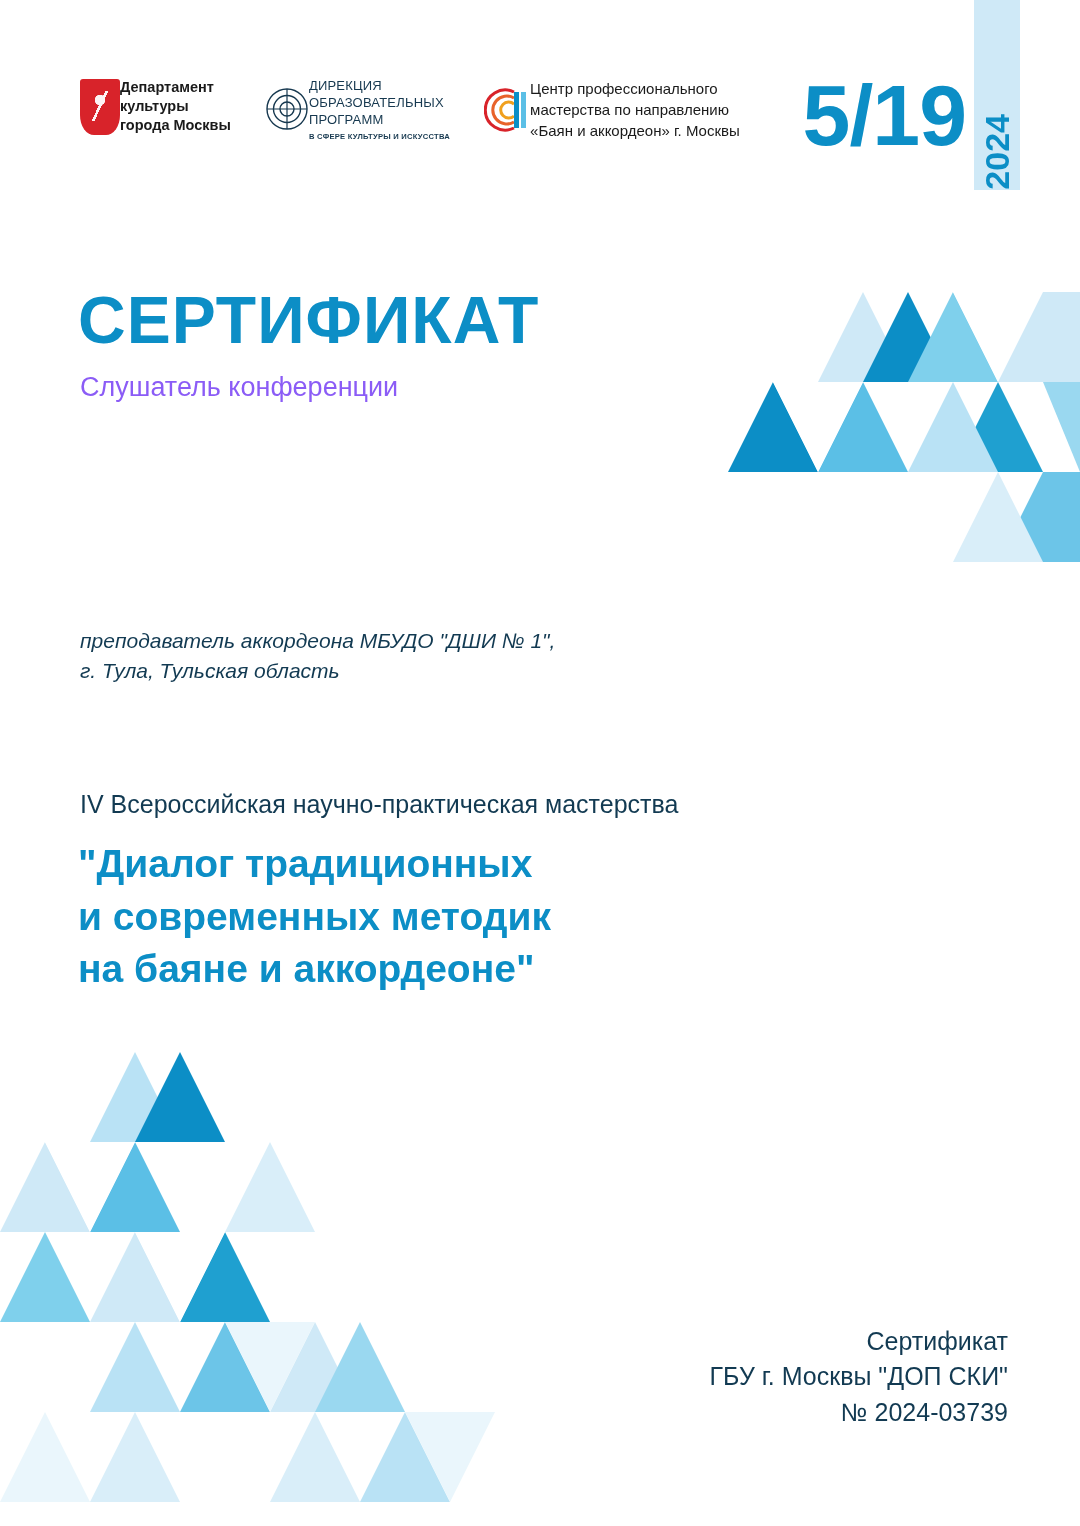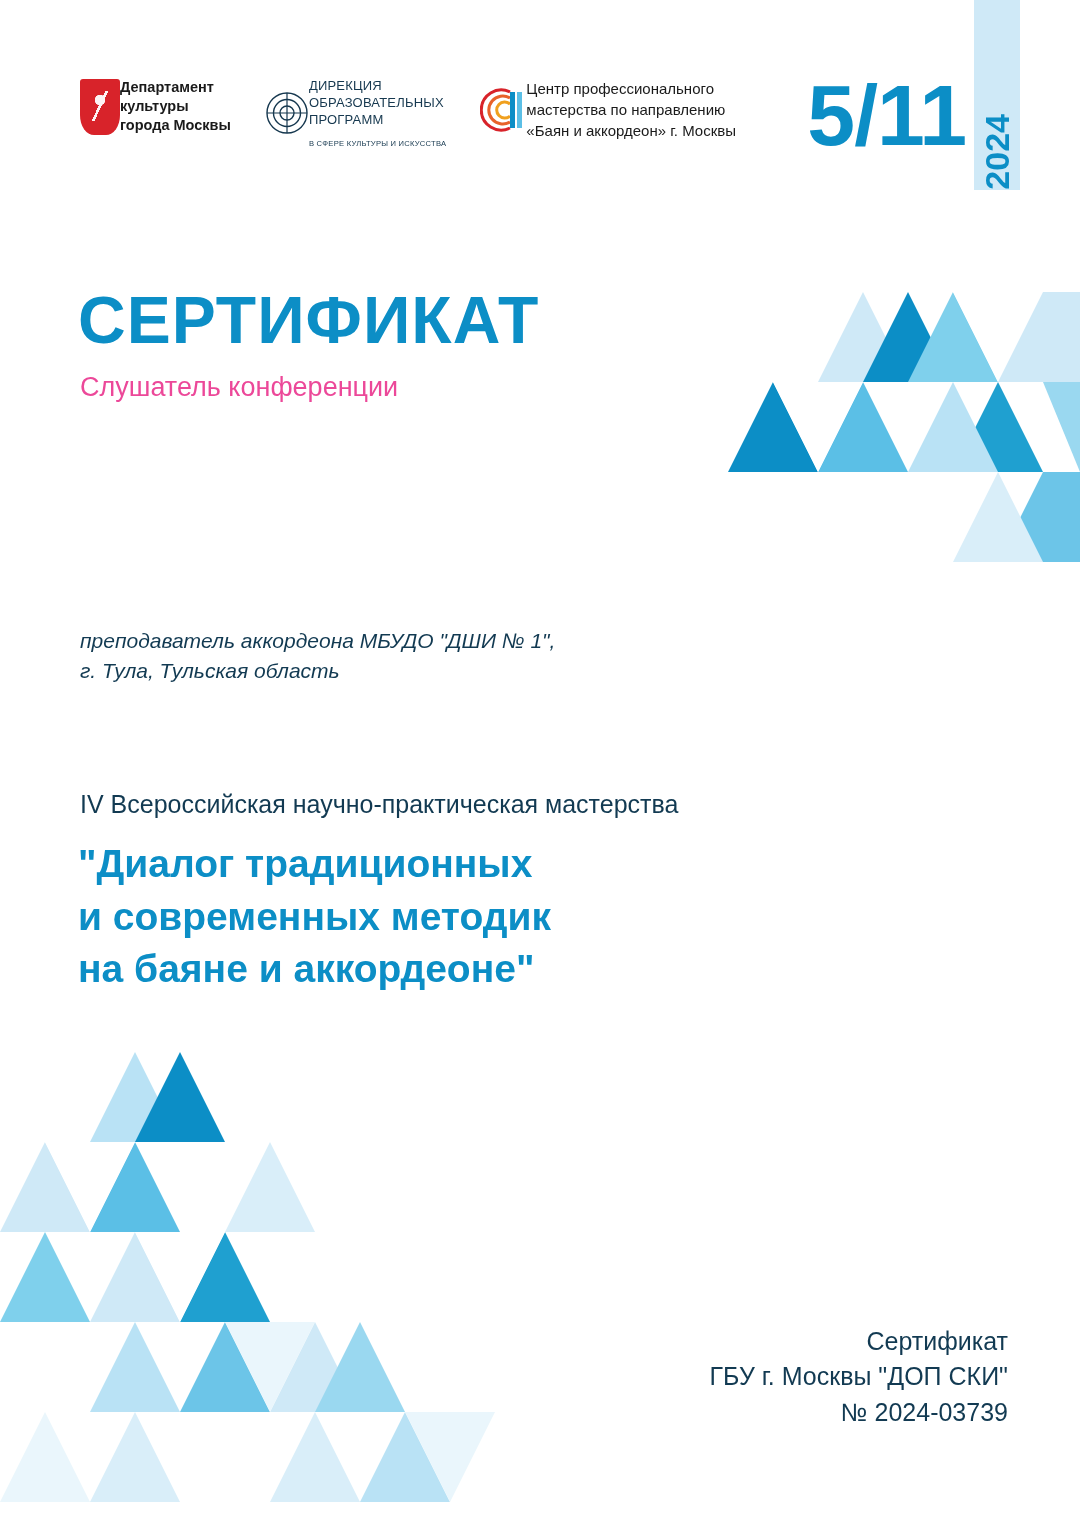--- a/index.html
+++ b/index.html
@@ -39,21 +39,21 @@
     width: 22px; height: 30px;
     background:
       radial-gradient(circle at 50% 30%, #ffffff 0 5px, transparent 5.5px),
       linear-gradient(115deg, transparent 46%, #ffffff 46%, #ffffff 54%, transparent 54%);
     opacity: .95;
   }
   .logo-text-1 { font-size: 14.5px; line-height: 1.32; color: #1a1a1a; font-weight: 600; white-space: nowrap; }
 
   .dop-mark { width: 44px; height: 44px; flex: 0 0 auto; }
   .logo-text-2 .l1 { font-size: 13px; font-weight: 400; color: #16384f; letter-spacing: .2px; line-height: 1.3; }
-  .logo-text-2 .l2 { font-size: 7.6px; font-weight: 400; color: #16384f; letter-spacing: .25px; margin-top: 10px; }
+  .logo-text-2 .l2 { font-size: 7.6px; font-weight: 700; color: #16384f; letter-spacing: .25px; margin-top: 3px; }
 
   .ski-mark { width: 46px; height: 44px; flex: 0 0 auto; }
   .logo-text-3 { font-size: 15px; line-height: 1.4; color: #1a1a1a; white-space: nowrap; }
 
   
   .date-badge { position: absolute; top: 0; right: 60px; display: flex; align-items: flex-start; }
   .date-main {
     font-size: 86px; font-weight: 700; color: #0c8ec6; letter-spacing: -1px;
     line-height: 1; margin-top: 72px; margin-right: 8px;
   }
@@ -67,21 +67,21 @@
     padding-bottom: 14px;
   }
 
   
   .title {
     position: absolute; left: 78px; top: 282px;
     font-size: 66px; font-weight: 700; color: #0c8ec6; letter-spacing: 1px;
   }
   .subtitle {
     position: absolute; left: 80px; top: 372px;
-    font-size: 27px; color: #ec4899; font-weight: 400;
+    font-size: 27px; color: #8b5cf6; font-weight: 400;
   }
 
   .recipient {
     position: absolute; left: 78px; top: 486px;
     font-size: 46px; font-weight: 700; color: #123a52; line-height: 1.22;
   }
   .recipient-role {
     position: absolute; left: 80px; top: 626px;
     font-size: 21px; font-style: italic; color: #123a52; line-height: 1.45;
   }
@@ -181,21 +181,21 @@
       </svg>
       <div class="logo-text-3">
         <div>Центр профессионального</div>
         <div>мастерства по направлению</div>
         <div>«Баян и аккордеон» г. Москвы</div>
       </div>
     </div>
   </div>
 
   <div class="date-badge">
-    <div class="date-main">5/11</div>
+    <div class="date-main">5/19</div>
     <div class="date-year-box">
       <div class="date-year">2024</div>
     </div>
   </div>
 
   <div class="title">СЕРТИФИКАТ</div>
   <div class="subtitle">Слушатель конференции</div>
 
 
   <div class="recipient-role">

